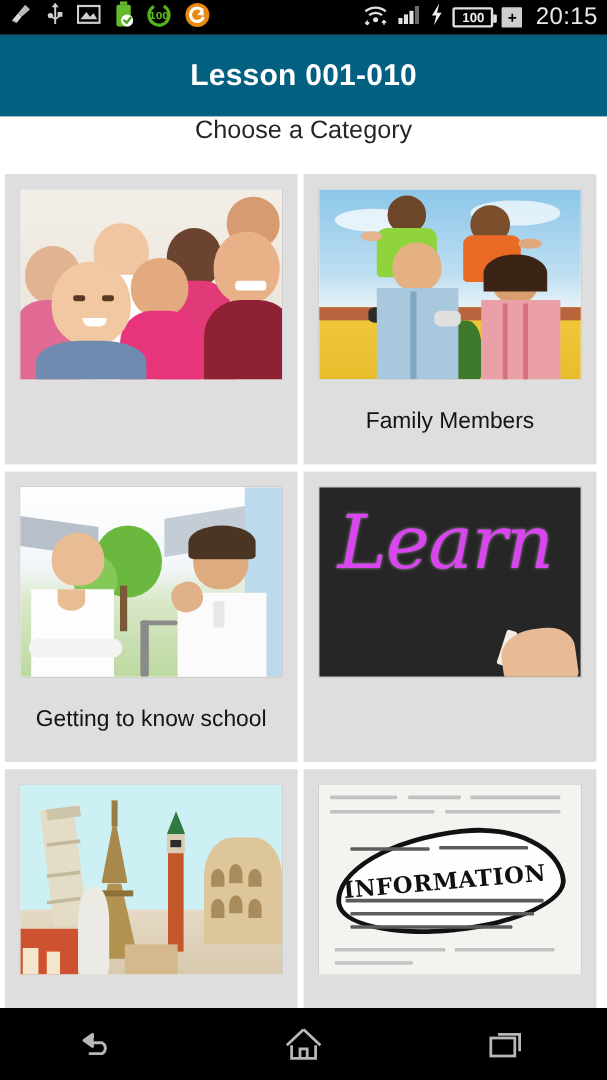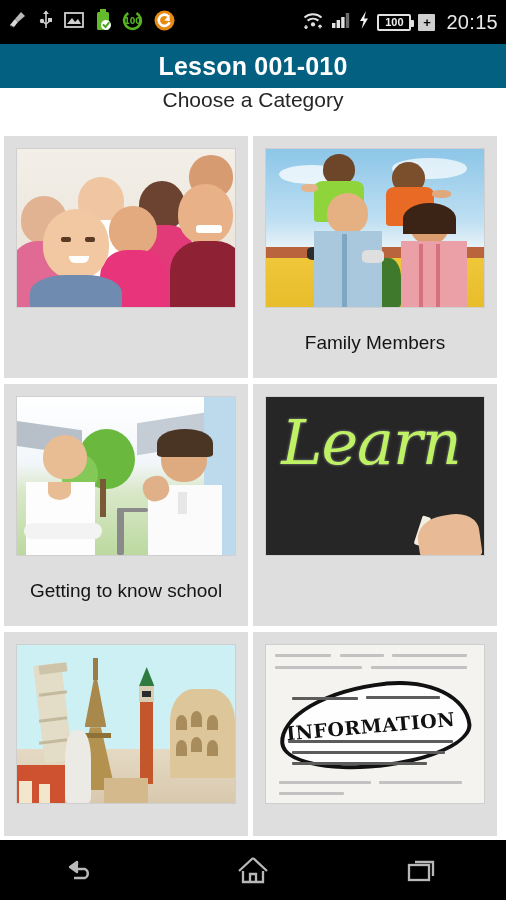--- a/index.html
+++ b/index.html
@@ -6,21 +6,21 @@
   html,body { width:506px; height:900px; }
   body {
     font-family:"Liberation Sans", sans-serif;
     background:#ffffff;
     overflow:hidden;
     position:relative;
   }
 
   
   #status-bar{
-    height:44px; background:#000; display:flex; align-items:center;
+    height:29px; background:#000; display:flex; align-items:center;
     padding:0 8px; position:relative;
   }
   #status-left{ display:flex; align-items:center; gap:11px; }
   #status-right{ display:flex; align-items:center; gap:7px; margin-left:auto; }
   .sicon{ display:block; }
   #clock{ color:#e9e9e9; font-size:20px; letter-spacing:.3px; margin-left:4px; }
   .batt-box{
     display:flex; align-items:center; justify-content:center;
     border:2px solid #e2e2e2; border-radius:2px; height:17px; min-width:34px;
     color:#f0f0f0; font-size:11px; font-weight:bold; padding:0 3px; position:relative;
@@ -30,21 +30,21 @@
     background:#e2e2e2; border-radius:0 1px 1px 0;
   }
   .plus-box{
     width:17px; height:17px; background:#cfcfcf; color:#000; font-size:13px;
     display:flex; align-items:center; justify-content:center; font-weight:bold;
     line-height:1; border-radius:1px;
   }
 
   
   #action-bar{
-    height:44px; display:flex; align-items:center; justify-content:center;
+    height:68px; display:flex; align-items:center; justify-content:center;
   }
   #action-title{
     color:#fff; font-size:25px; font-weight:bold; letter-spacing:.2px;
   }
 
   
   #subtitle-wrap{ height:48px; display:flex; align-items:flex-start; justify-content:center; }
   #subtitle{ font-size:21px; color:#262626; }
 
   
@@ -79,21 +79,21 @@
   
   .t-family{ background:linear-gradient(#8cc6e8 0%,#bedff2 45%,#e7f2f7 62%,#f0c93c 62%,#e8bd2c 100%); }
 
   
   .t-know{ background:linear-gradient(#ffffff 0%,#f2f6fa 42%,#d9e8c8 60%,#bcd9a0 100%); }
 
   
   .t-school{ background:#262626; }
   .chalk-word{
     position:absolute; left:7%; top:6%; font-family:"DejaVu Serif", serif;
-    font-size:62px; color:#bef264; font-style:italic; letter-spacing:-1px;
+    font-size:62px; color:#d946ef; font-style:italic; letter-spacing:-1px;
     text-shadow:0 0 3px rgba(255,255,255,.45);
   }
   .chalk-stick{
     position:absolute; right:26%; bottom:6%; width:9px; height:30px;
     background:#f2efe2; transform:rotate(18deg); border-radius:2px;
   }
   .hand{
     position:absolute; right:2%; bottom:-4%; width:62px; height:46px;
     background:#e8bb96; border-radius:45% 40% 12% 28%; transform:rotate(-8deg);
   }

